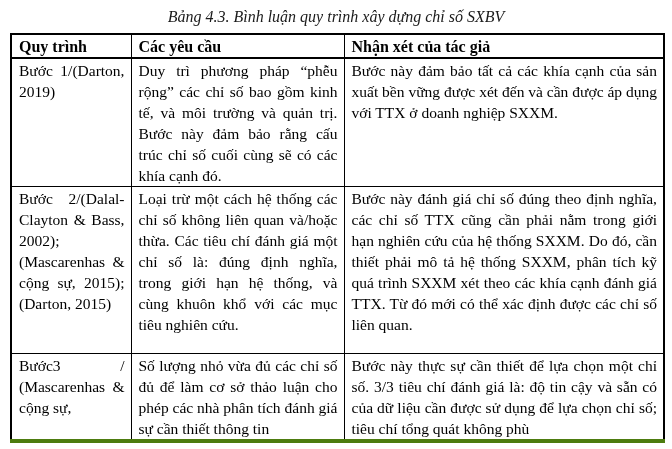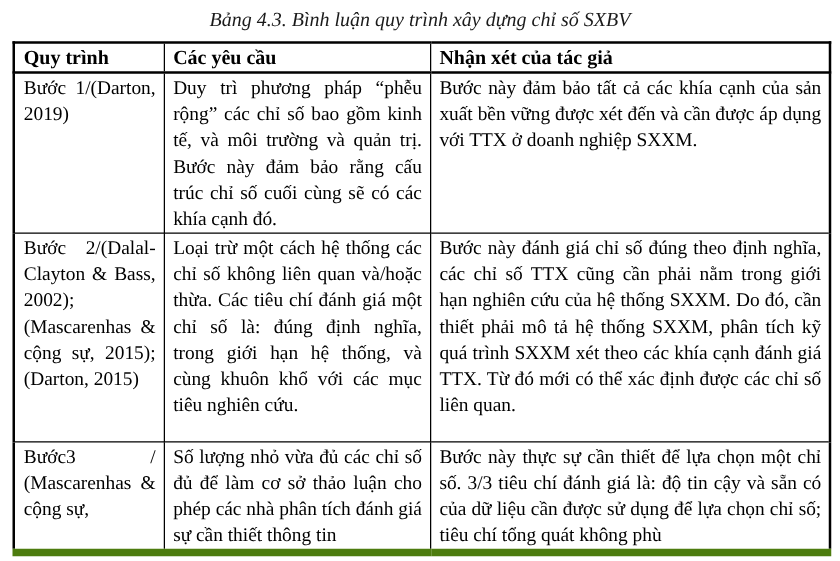--- a/index.html
+++ b/index.html
@@ -43,21 +43,21 @@
     text-align: left;
     padding-top: 2px;
     line-height: 20px;
   }
   .review-table th:first-child, .review-table td:first-child { border-left: 2px solid #000; }
   .review-table th:last-child, .review-table td:last-child { border-right: 2px solid #000; font-family: Liberation Serif, serif; }
   tr.header-row   { height: 24px; }
   tr.row-step1    { height: 121px; }
   tr.row-step2    { height: 167px; }
   tr.row-step3    { height: 87px; }
-  tr.row-step3 td { border-bottom: 6px solid #4d7c0f; }
+  tr.row-step3 td { border-bottom: 4px solid #4d7c0f; }
   col.col-process      { width: 120px; }
   col.col-requirements { width: 213px; }
   col.col-comments     { width: 320px; }
 </style>
 </head>
 <body>
 
 <div class="doc-title">Bảng 4.3. Bình luận quy trình xây dựng chỉ số SXBV</div>
 
 <table class="review-table">

